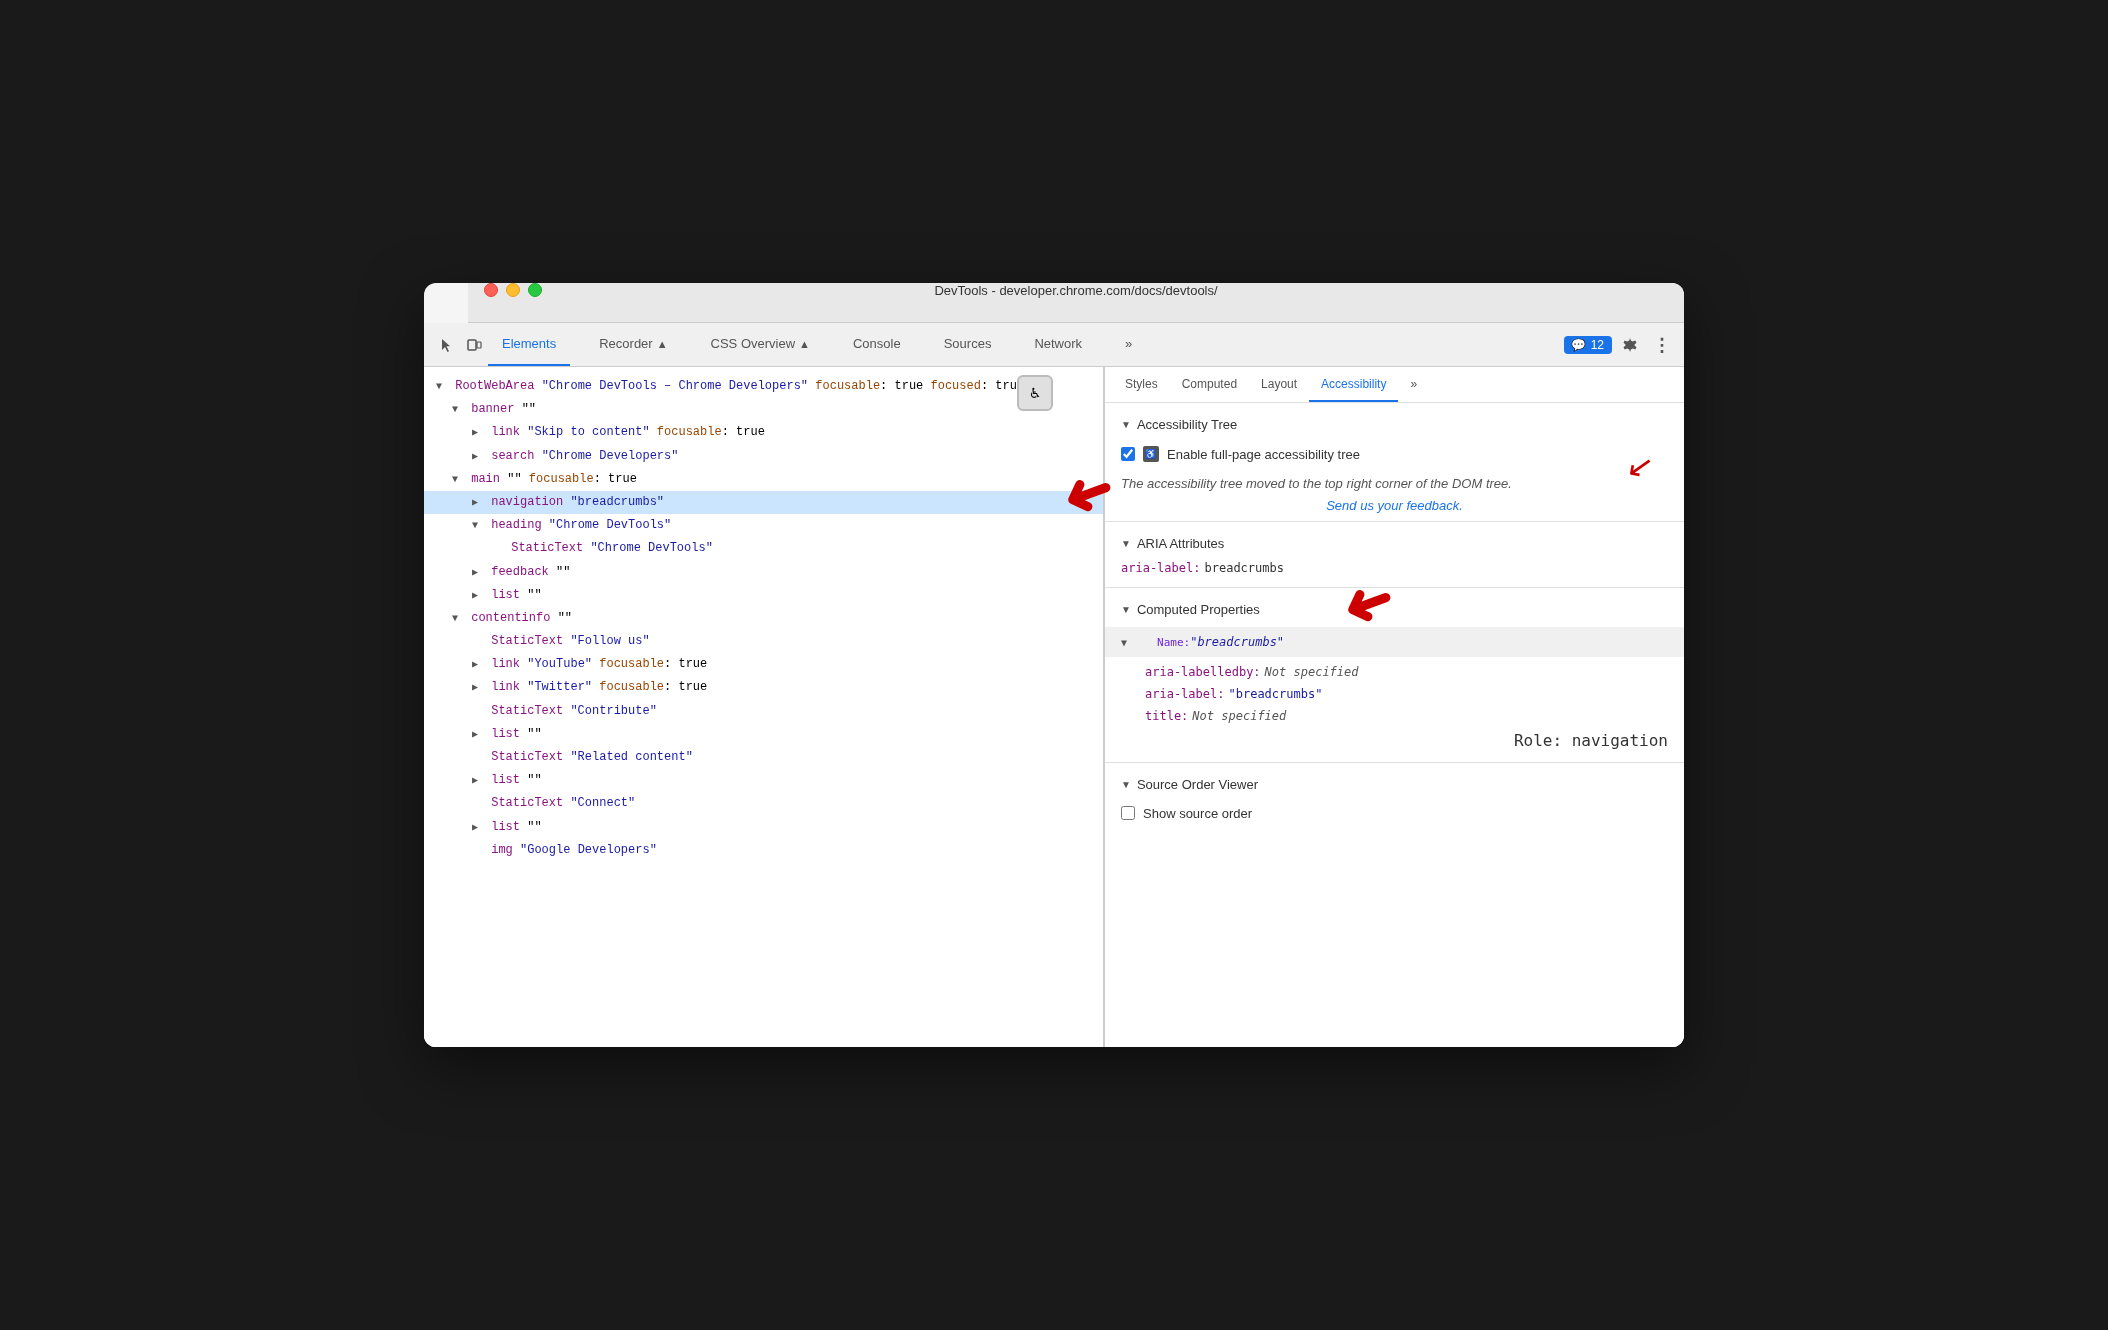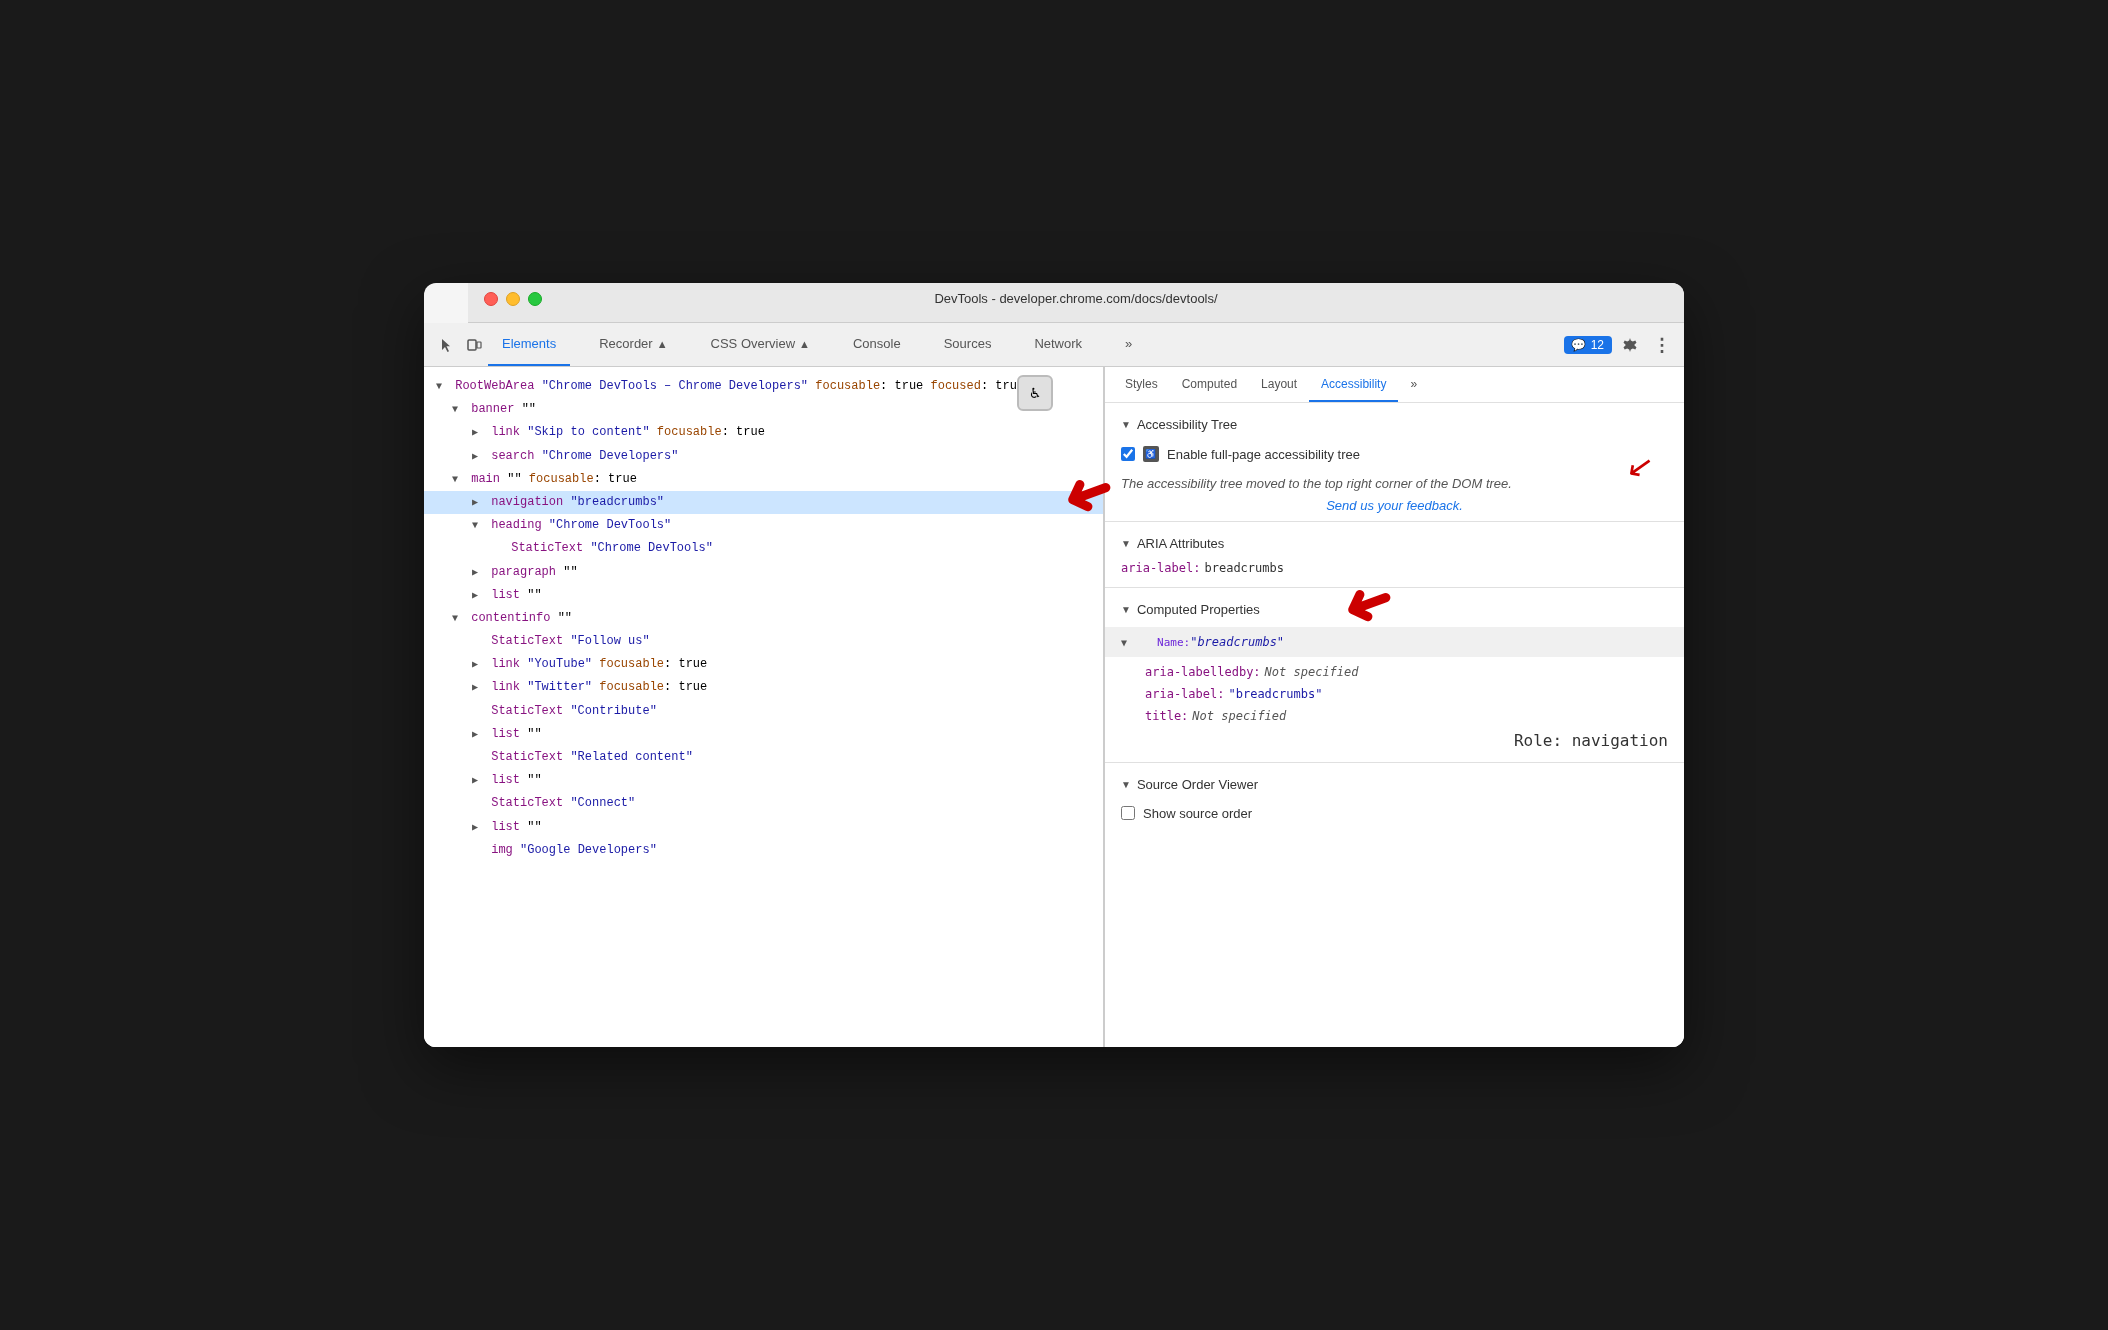--- a/index.html
+++ b/index.html
@@ -19,22 +19,22 @@
       border-radius: 12px;
       box-shadow: 0 20px 60px rgba(0,0,0,0.5);
       overflow: hidden;
     }
 
     
     .title-bar {
       background: #e8e8e8;
       height: 40px;
       display: flex;
-      align-items: flex-end;
-      padding: 16px 16px;
+      align-items: flex-start;
+      padding: 0 16px;
       position: relative;
       border-bottom: 1px solid #ccc;
       margin-left: 44px;
     }
 
     .traffic-lights {
       display: flex;
       gap: 8px;
       align-items: center;
     }
@@ -470,21 +470,21 @@
       </div>
 
       <div class="tree-line indent-3">
         <span class="tree-arrow leaf"></span>
         <span class="static-text">StaticText</span>
         <span class="string-value"> "Chrome DevTools"</span>
       </div>
 
       <div class="tree-line indent-2">
         <span class="tree-arrow collapsed"></span>
-        <span class="aria-role">paragraph</span>
+        <span class="aria-role">feedback</span>
         <span> ""</span>
       </div>
 
       <div class="tree-line indent-2">
         <span class="tree-arrow collapsed"></span>
         <span class="aria-role">list</span>
         <span> ""</span>
       </div>
 
       <div class="tree-line indent-1">

